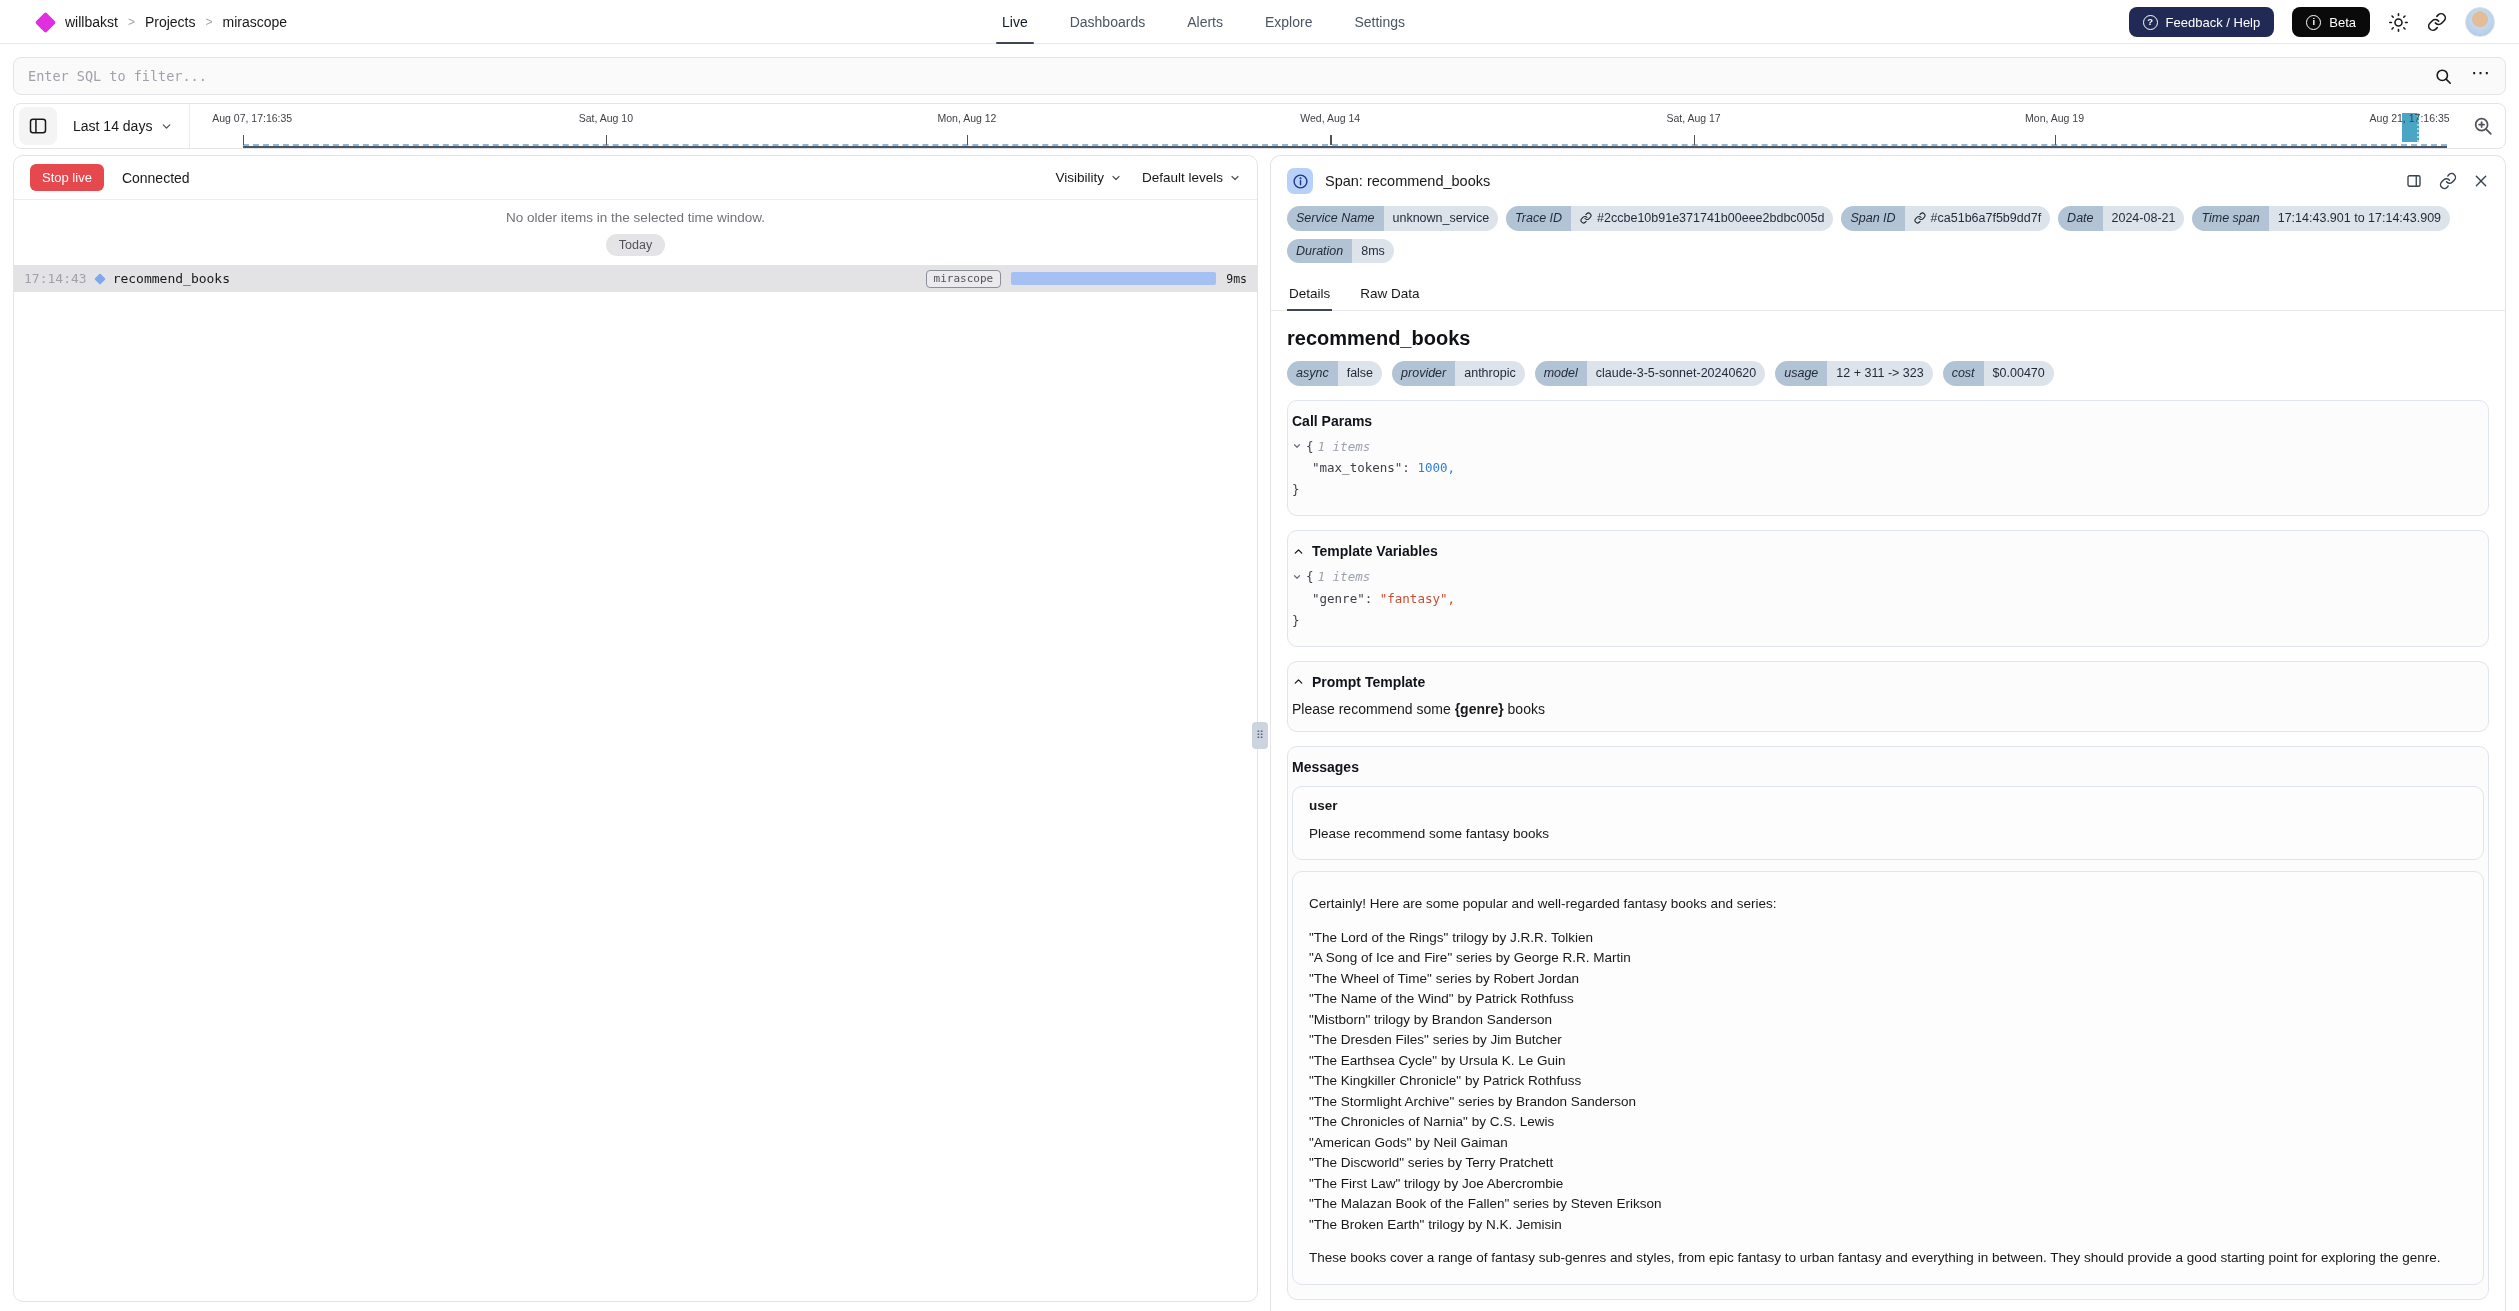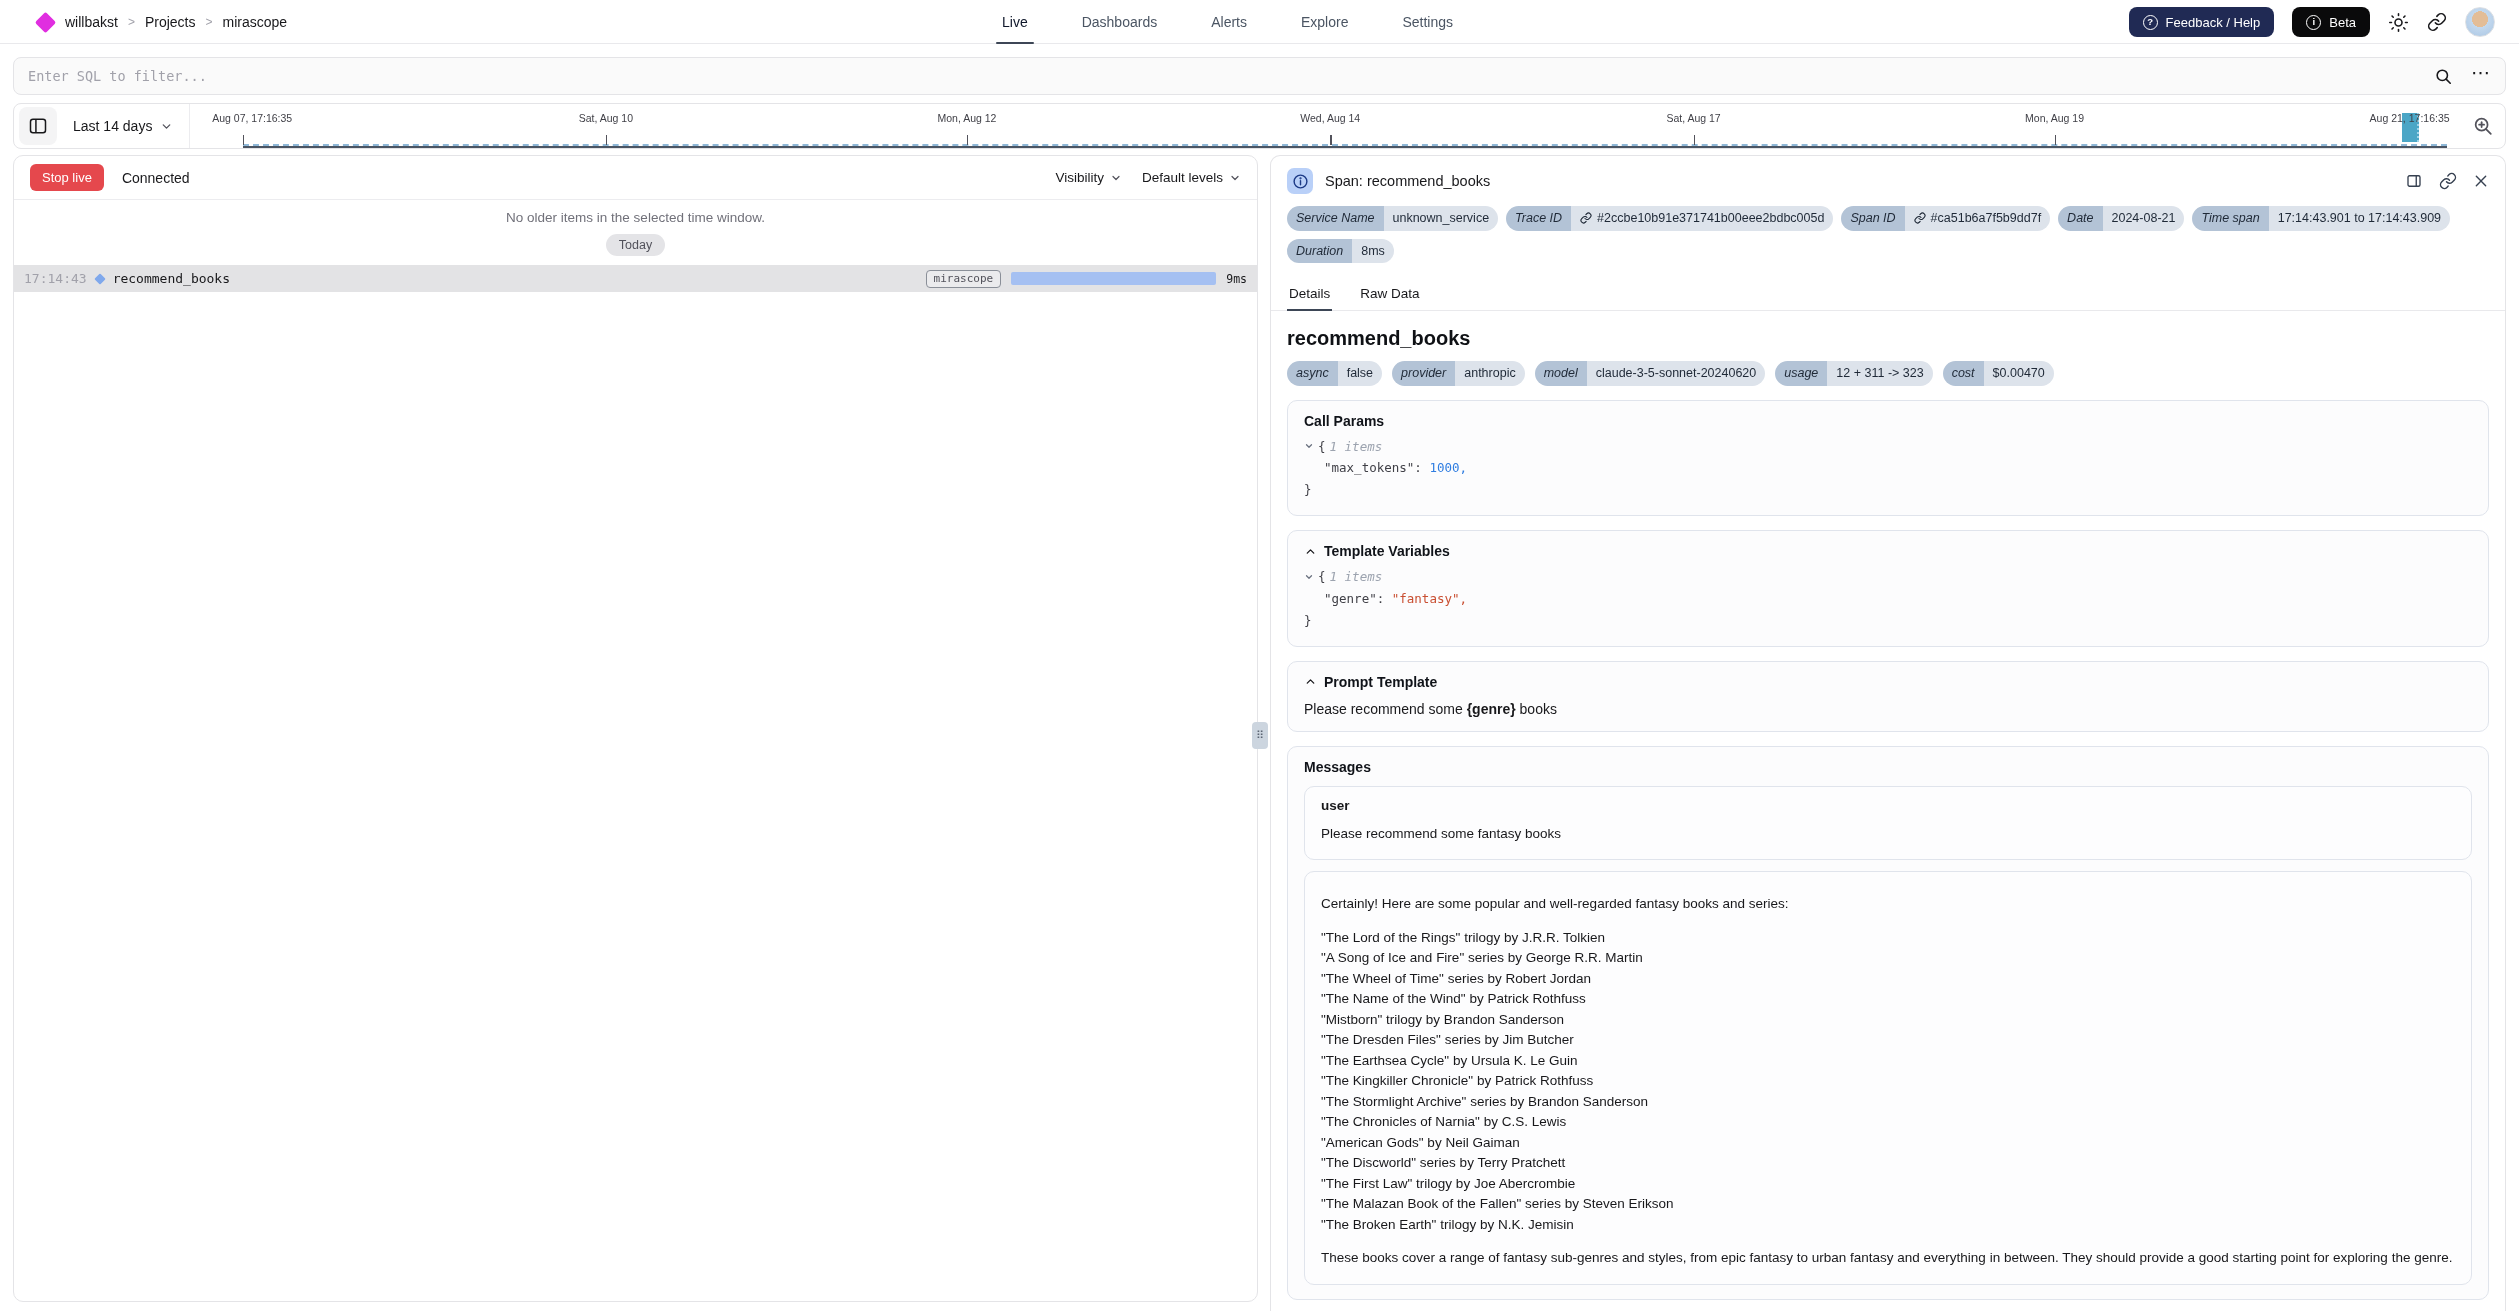--- a/index.html
+++ b/index.html
@@ -10,21 +10,21 @@
     font-family:"Liberation Sans", sans-serif;
   }
 
   
   .topnav { position:absolute; top:0; left:0; right:0; height:44px; border-bottom:1px solid #e9e9ec; background:#fff; }
   .brand { position:absolute; left:38px; top:0; height:44px; display:flex; align-items:center; gap:12px; }
   .logo-diamond { width:15px; height:15px; background:#e02ee0; transform:rotate(45deg); border-radius:2px; }
   .crumbs { display:flex; align-items:center; gap:10px; font-size:14px; color:#18181b; }
   .crumb { cursor:default; }
   .crumb-sep { color:#a1a1aa; font-size:12px; }
-  .nav-tabs { position:absolute; left:1000px; top:0; height:44px; display:flex; gap:50px; }
+  .nav-tabs { position:absolute; left:1000px; top:0; height:44px; display:flex; gap:38px; }
   .nav-tab { position:relative; display:flex; align-items:center; font-size:14px; color:#4b5563; padding:0 2px; }
   .nav-tab.active { color:#0f172a; }
   .nav-tab.active::after { content:""; position:absolute; left:-4px; right:-4px; bottom:0; height:2.5px; background:#3d4656; border-radius:2px; }
   .nav-right { position:absolute; right:24px; top:7px; display:flex; align-items:center; gap:18px; }
   .pill-btn { display:flex; align-items:center; gap:8px; height:30px; padding:0 14px; border-radius:8px; color:#fff; font-size:13px; }
   .btn-feedback { background:#202a54; }
   .btn-beta { background:#0a0a0b; }
   .circ-glyph { width:15px; height:15px; border:1.4px solid #fff; border-radius:50%; display:flex; align-items:center; justify-content:center; font-size:9.5px; font-weight:700; line-height:1; }
   .icon-btn { display:flex; align-items:center; justify-content:center; }
   .avatar { width:30px; height:30px; border-radius:50%; background:radial-gradient(circle at 50% 40%, #e3bd97 0 36%, #c4d9ee 37%, #a9c6e4 100%); border:1px solid #dcdfe4; }
@@ -82,21 +82,21 @@
   .pill { display:inline-flex; border-radius:999px; overflow:hidden; font-size:12.5px; line-height:1; }
   .pill-label { background:#b3c3d6; padding:6px 9px; font-style:italic; color:#1f2937; }
   .pill-value { background:#dde3eb; padding:6px 9px; color:#1f2937; display:flex; align-items:center; gap:5px; }
   .sp-tabs { display:flex; gap:26px; padding:0 16px; border-bottom:1px solid #e9e9ec; margin-top:2px; }
   .sp-tab { position:relative; font-size:13.5px; padding:9px 2px; color:#18181b; }
   .sp-tab.active::after { content:""; position:absolute; left:0; right:0; bottom:-1px; height:2px; background:#3d4656; }
   .sp-content { padding:16px 16px 0; }
   .sp-h1 { font-size:20px; font-weight:700; color:#0f1115; }
   .sp-attrs { display:flex; flex-wrap:wrap; gap:10px; margin-top:11px; }
 
-  .card { border:1px solid #e0e4ec; border-radius:10px; background:#fcfcfd; padding:12px 16px 14px; margin-top:14px; }
+  .card { border:1px solid #e0e4ec; border-radius:10px; background:#fcfcfd; padding:12px 4px 14px; margin-top:14px; }
   .card-title { display:flex; align-items:center; gap:7px; font-size:14px; font-weight:700; color:#101319; }
   .json { font-family:"DejaVu Sans Mono", monospace; font-size:12.5px; line-height:1.75; margin-top:7px; color:#3f3f46; }
   .json .meta { color:#9ca3af; font-style:italic; }
   .json .key { color:#3f3f46; }
   .json .num { color:#2f7de1; }
   .json .str { color:#c94f32; }
   .json-line { display:flex; align-items:center; gap:4px; }
   .indent { padding-left:20px; }
   .caret { display:inline-flex; color:#6b7280; }
 

